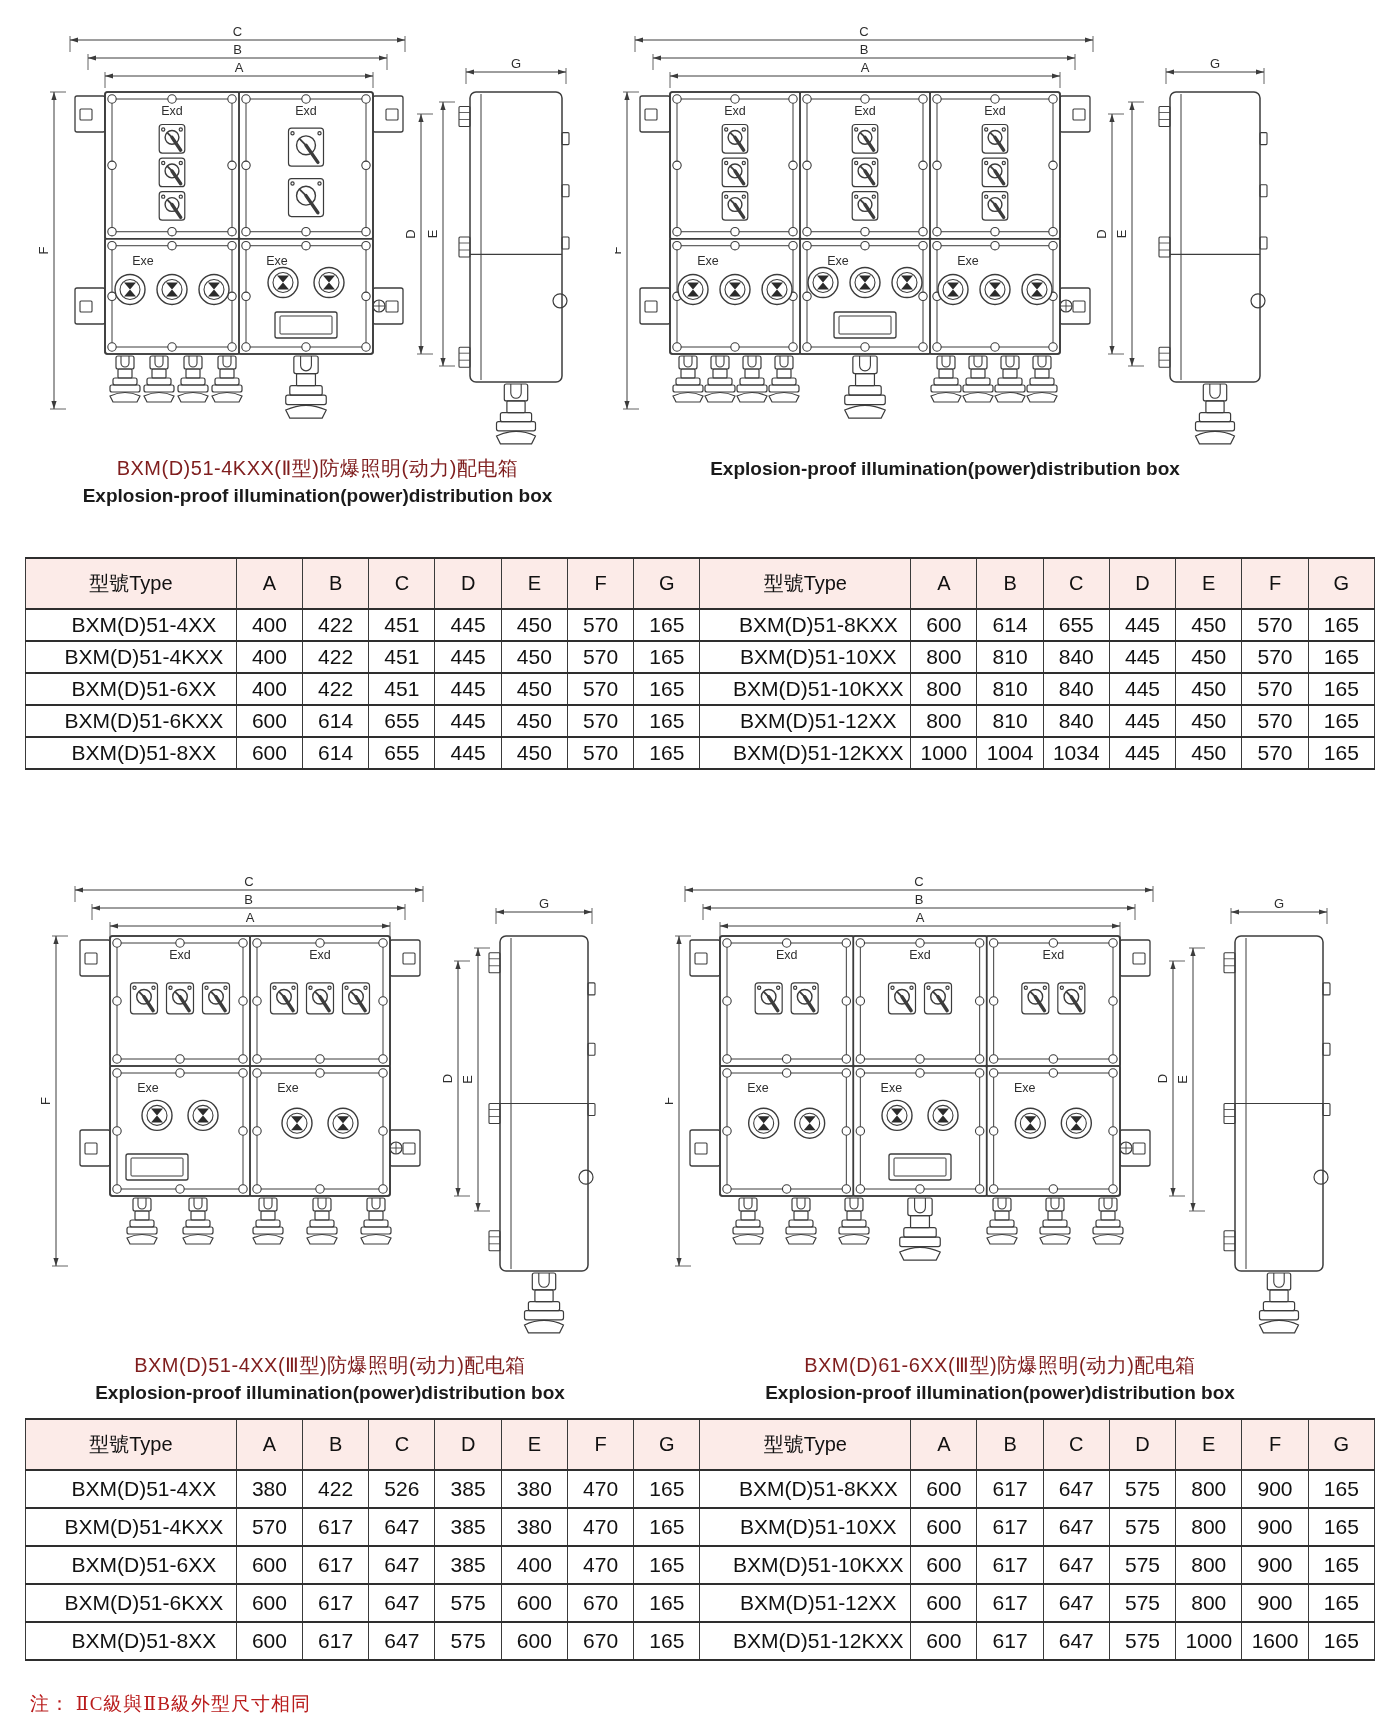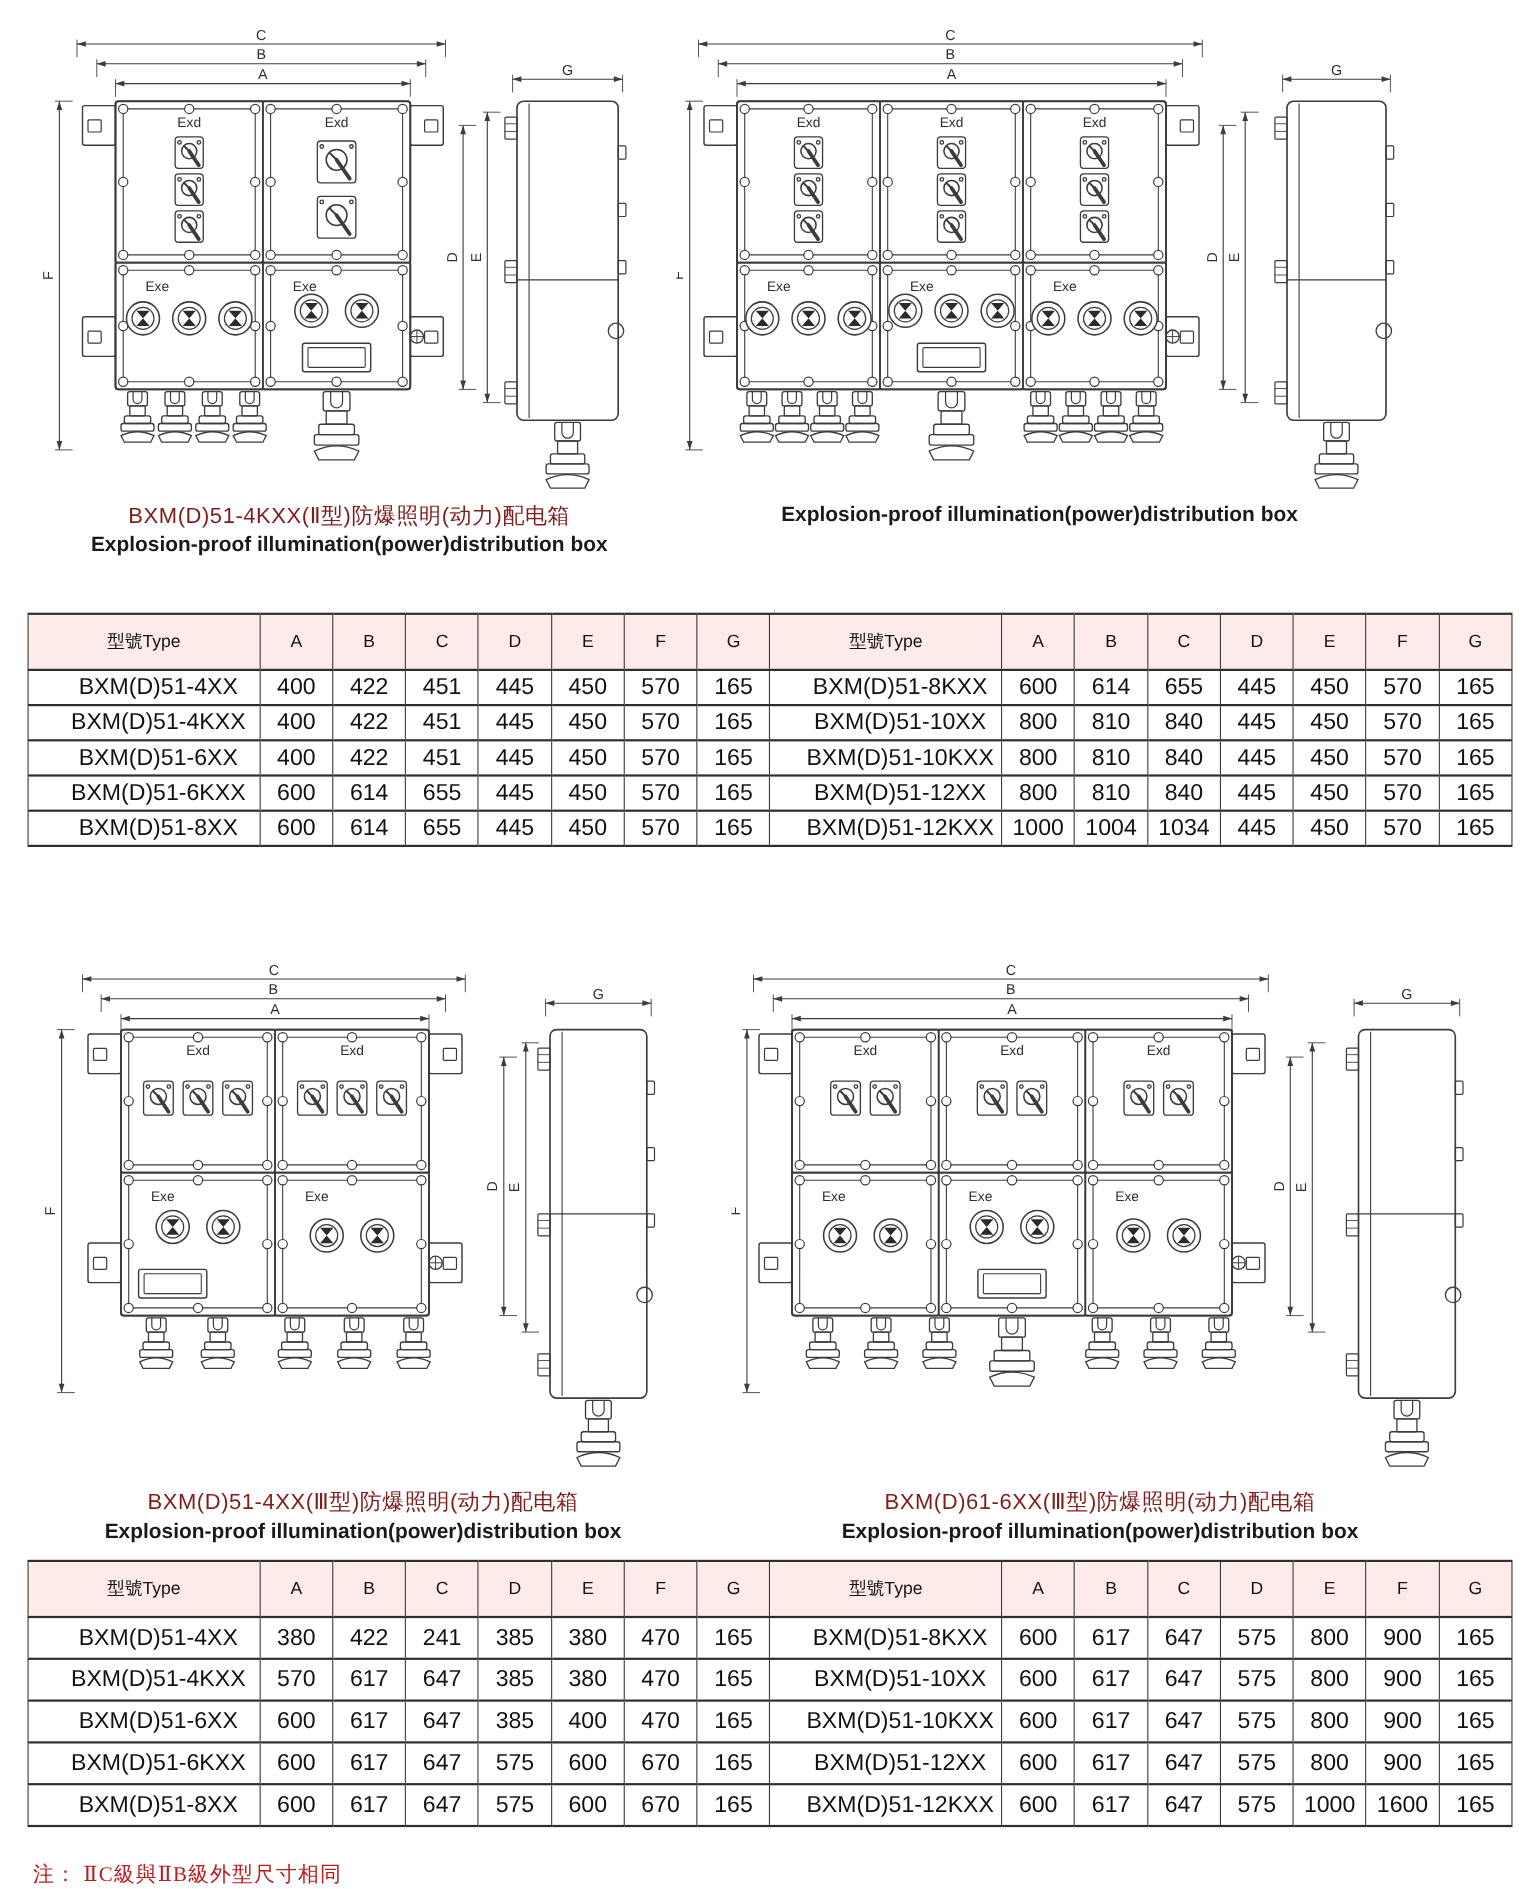--- a/index.html
+++ b/index.html
@@ -8,21 +8,21 @@
   .row{display:flex;align-items:flex-start;}
   .row1{padding:14px 0 0 30px;}
   .row2{margin-top:96px;padding-left:30px;}
   .fig{display:flex;flex-direction:column;}
   .cap{text-align:center;margin-top:6px;}
   .cap-cn{font-size:20px;color:#7f1d1d;letter-spacing:.5px;}
   .cap-en{font-size:19px;color:#1a1a1a;margin-top:3px;font-weight:bold;}
   table{border-collapse:collapse;table-layout:fixed;width:1350px;margin-left:25px;}
   .tbl1{margin-top:50px;}
   .tbl2{margin-top:14px;}
-  th{background:#fcebe8;font-weight:normal;font-size:16px;height:47px;color:#111;
+  th{background:#fcebe8;font-weight:normal;font-size:20px;height:47px;color:#111;
      border:1px solid #3a3a3a;border-top:2px solid #2e2e2e;border-bottom:2px solid #2e2e2e;}
   td{font-size:21px;text-align:center;height:30px;color:#111;padding:0;
      border:1px solid #3a3a3a;border-top:2px solid #2e2e2e;border-bottom:2px solid #2e2e2e;}
   td.type{text-align:center;padding-left:26px;}
   .tbl2 td{height:36px;}
   col.ctype{width:210px;}
   col.cdim{width:66px;}
   .note{margin:30px 0 0 30px;font-size:19px;color:#b91c1c;
         font-family:"Liberation Serif","DejaVu Serif",serif;letter-spacing:1px;}
 </style>
@@ -1154,21 +1154,21 @@
           <th>E</th>
           <th>F</th>
           <th>G</th>
         </tr>
       </thead>
     <tbody>
         <tr>
           <td class="type">BXM(D)51-4XX</td>
           <td>380</td>
           <td>422</td>
-          <td>241</td>
+          <td>526</td>
           <td>385</td>
           <td>380</td>
           <td>470</td>
           <td>165</td>
           <td class="type">BXM(D)51-8KXX</td>
           <td>600</td>
           <td>617</td>
           <td>647</td>
           <td>575</td>
           <td>800</td>

